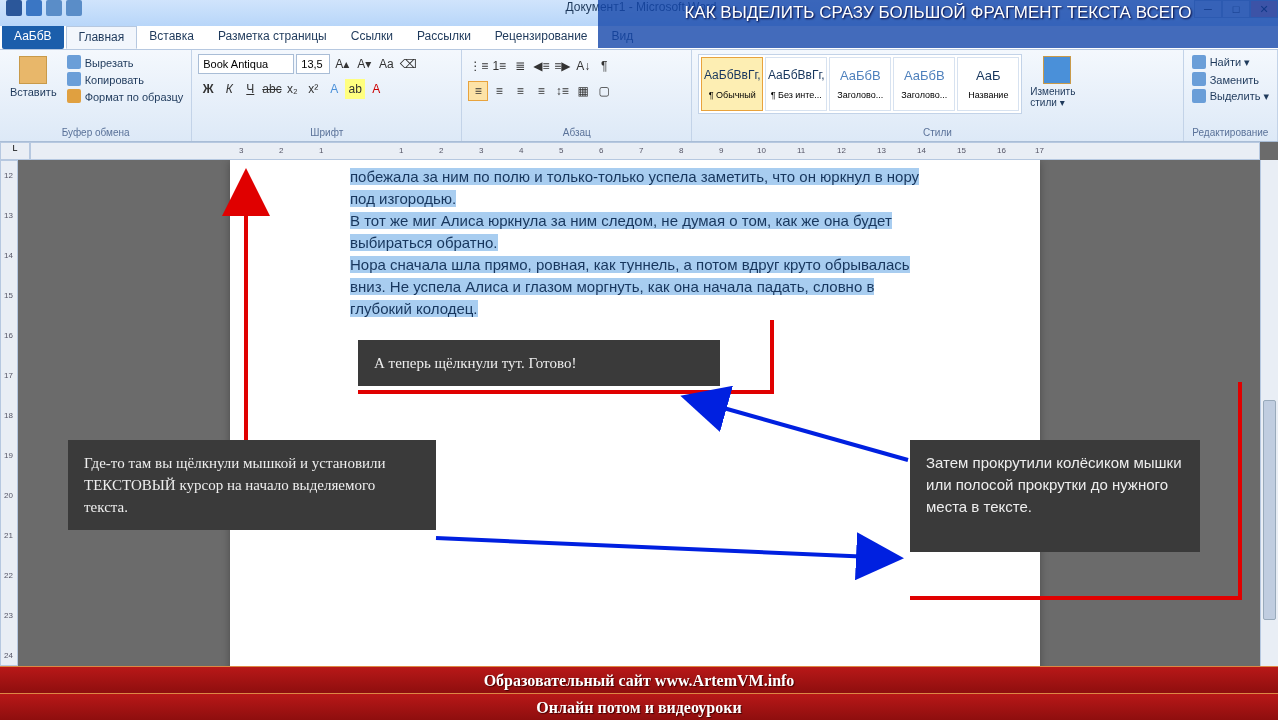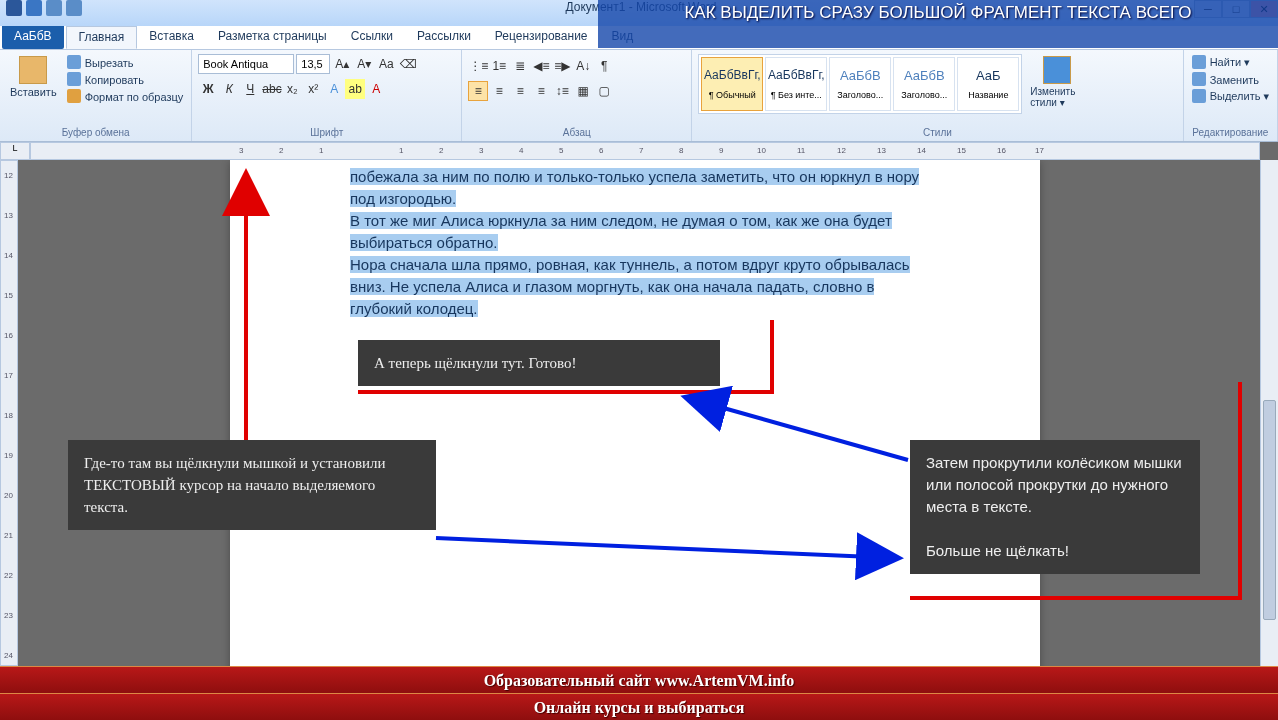--- a/index.html
+++ b/index.html
@@ -291,21 +291,20 @@
   </div>
   <div class="scrollbar-v">
     <div class="scroll-thumb"></div>
   </div>
 </div>
 
 <div class="callout c1">А теперь щёлкнули тут. Готово!</div>
 <div class="callout c2">Где-то там вы щёлкнули мышкой и установили ТЕКСТОВЫЙ курсор на начало выделяемого текста.</div>
 <div class="callout c3">
   <div>Затем прокрутили колёсиком мышки или полосой прокрутки до нужного места в тексте.</div><br>
-  <div>Больше не щёлкать!</div>
 </div>
 
 <svg class="arrows" width="1278" height="720">
   <defs>
     <marker id="ar" markerWidth="12" markerHeight="12" refX="10" refY="6" orient="auto">
         <path d="M0,0 L12,6 L0,12 Z" fill="#e00000"></path>
       </marker>
     <marker id="ab" markerWidth="12" markerHeight="12" refX="10" refY="6" orient="auto">
         <path d="M0,0 L12,6 L0,12 Z" fill="#0020e0"></path>
       </marker>
@@ -316,13 +315,13 @@
   <path d="M 358 392 L 772 392 L 772 320" stroke="#e00000" stroke-width="4" fill="none"></path>
 
   <path d="M 910 598 L 1240 598 L 1240 382" stroke="#e00000" stroke-width="4" fill="none"></path>
 
   <path d="M 436 538 L 896 558" stroke="#0020e0" stroke-width="4" fill="none" marker-end="url(#ab)"></path>
 
   <path d="M 908 460 L 688 398" stroke="#0020e0" stroke-width="4" fill="none" marker-end="url(#ab)"></path>
 </svg>
 
 <div class="banner b1">Образовательный сайт www.ArtemVM.info</div>
-<div class="banner b2">Онлайн курсы и выбираться</div>
+<div class="banner b2">Онлайн потом и видеоуроки</div>
 
 </body></html>

